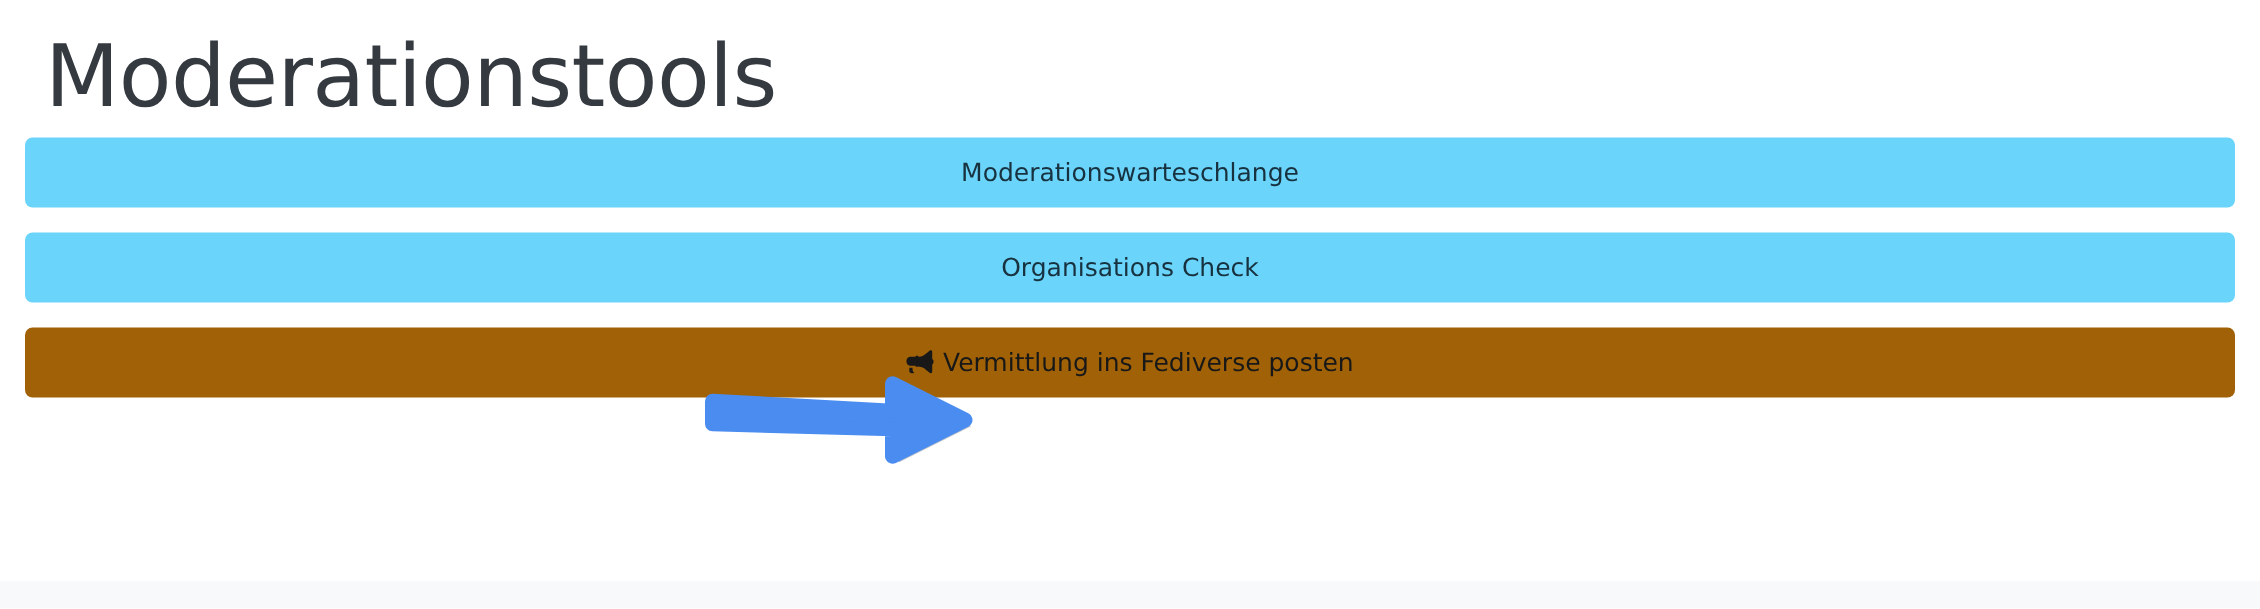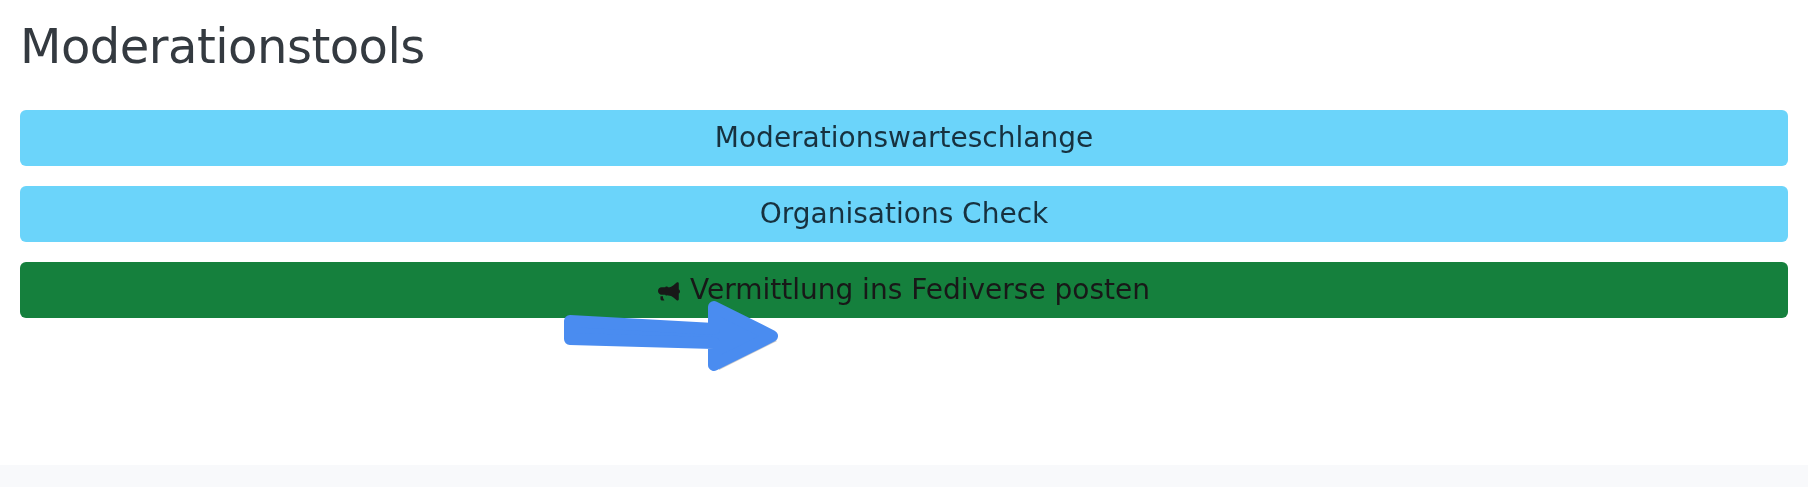--- a/index.html
+++ b/index.html
@@ -20,23 +20,23 @@
     width: 1808px;
     height: 487px;
     background: #ffffff;
     box-sizing: border-box;
   }
 
   .page-title {
     position: absolute;
     left: 20px;
     top: 2px;
-    margin: 0;
+    margin: 16px;
     font-family: "DejaVu Sans", sans-serif;
-    font-size: 48px;
+    font-size: 69px;
     line-height: 88px;
     font-weight: 400;
     letter-spacing: -0.5px;
     color: #343a40;
     white-space: nowrap;
   }
 
   .btn-stack {
     position: absolute;
     left: 20px;
@@ -47,36 +47,36 @@
   .btn {
     display: block;
     box-sizing: border-box;
     width: 100%;
     height: 56px;
     border: none;
     border-radius: 6px;
     margin: 0 0 20px 0;
     padding: 0;
     font-family: "DejaVu Sans", sans-serif;
-    font-size: 28px;
+    font-size: 20px;
     line-height: 56px;
     font-weight: 400;
     text-align: center;
     cursor: pointer;
     white-space: nowrap;
     overflow: hidden;
   }
 
   .btn-info {
     background: #6bd4fa;
     color: #17313f;
   }
 
   .btn-warning {
-    background: #15803d;
+    background: #a16207;
     color: #181818;
   }
 
   .btn-label {
     display: inline;
   }
 
   .bullhorn-icon {
     display: inline-block;
     vertical-align: -3px;

